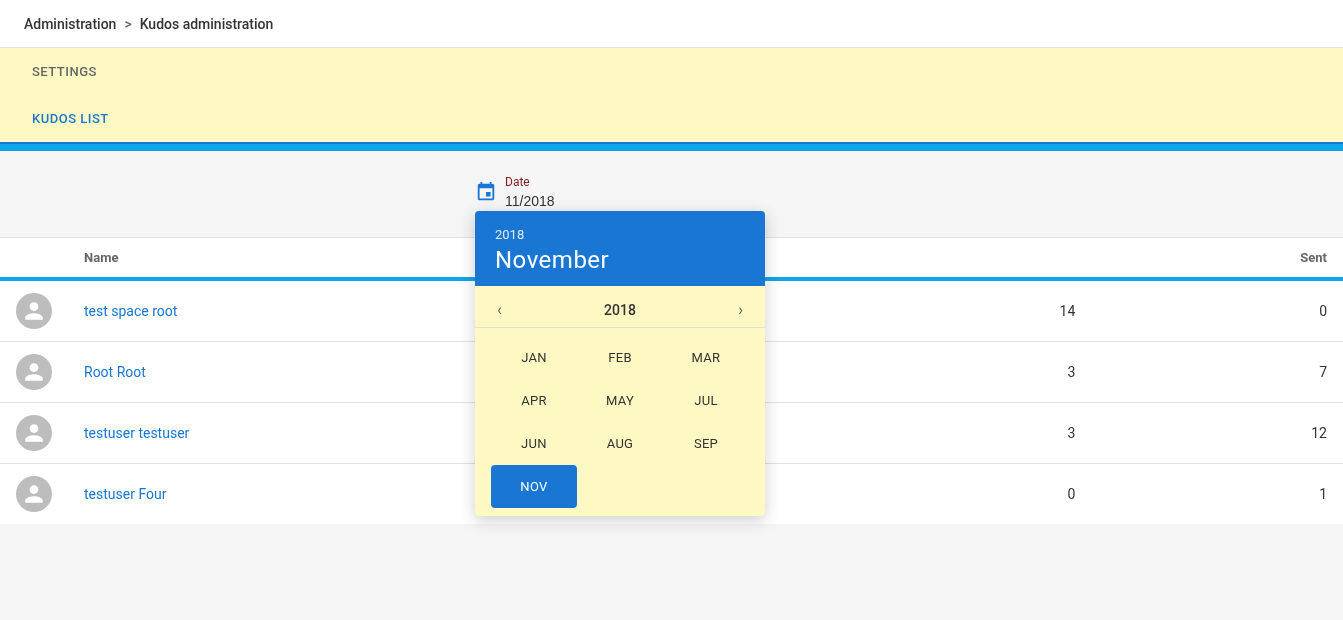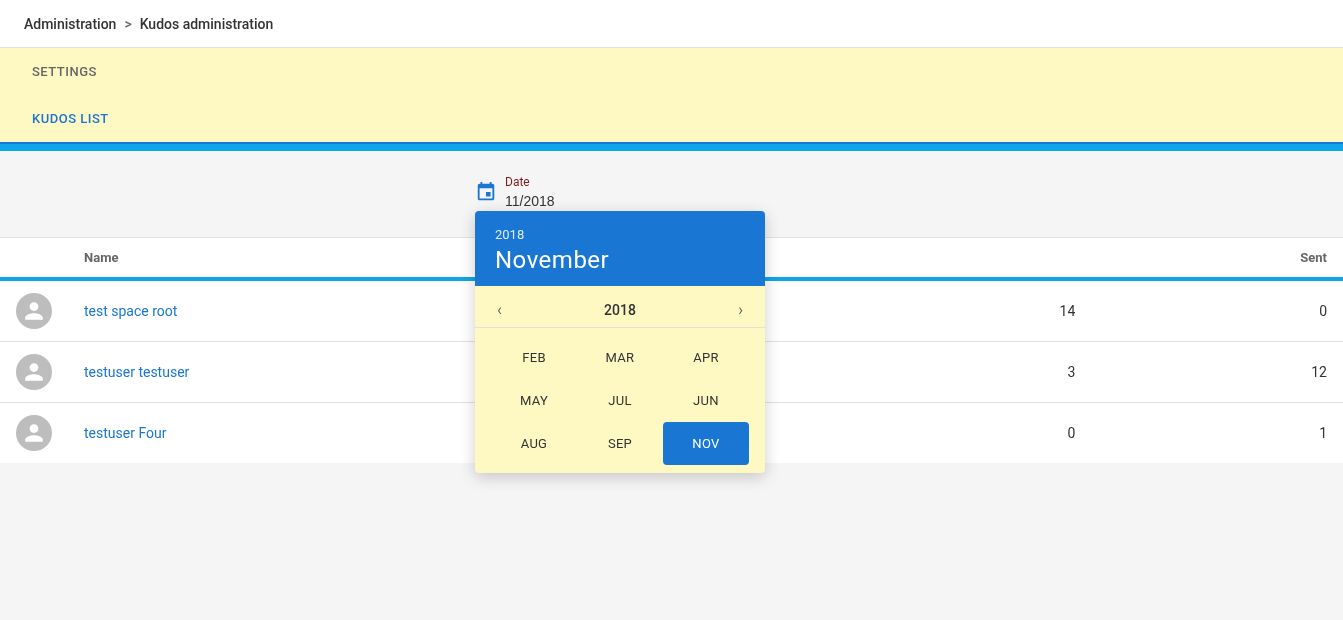--- a/index.html
+++ b/index.html
@@ -283,20 +283,34 @@
     </tr>
           <tr>
       <td>
         <div class="avatar">
           <svg width="22" height="22" viewBox="0 0 24 24">
             <path d="M12 12c2.7 0 4.8-2.1 4.8-4.8S14.7 2.4 12 2.4 7.2 4.5 7.2 7.2 9.3 12 12 12zm0 2.4c-3.2 0-9.6 1.6-9.6 4.8v2.4h19.2v-2.4c0-3.2-6.4-4.8-9.6-4.8z"></path>
           </svg>
         </div>
       </td>
       <td>
+        <a class="user-name-link">Root Root</a>
+      </td>
+      <td class="right">3</td>
+      <td class="right">7</td>
+    </tr>
+          <tr>
+      <td>
+        <div class="avatar">
+          <svg width="22" height="22" viewBox="0 0 24 24">
+            <path d="M12 12c2.7 0 4.8-2.1 4.8-4.8S14.7 2.4 12 2.4 7.2 4.5 7.2 7.2 9.3 12 12 12zm0 2.4c-3.2 0-9.6 1.6-9.6 4.8v2.4h19.2v-2.4c0-3.2-6.4-4.8-9.6-4.8z"></path>
+          </svg>
+        </div>
+      </td>
+      <td>
         <a class="user-name-link">testuser testuser</a>
       </td>
       <td class="right">3</td>
       <td class="right">12</td>
     </tr>
           <tr>
       <td>
         <div class="avatar">
           <svg width="22" height="22" viewBox="0 0 24 24">
             <path d="M12 12c2.7 0 4.8-2.1 4.8-4.8S14.7 2.4 12 2.4 7.2 4.5 7.2 7.2 9.3 12 12 12zm0 2.4c-3.2 0-9.6 1.6-9.6 4.8v2.4h19.2v-2.4c0-3.2-6.4-4.8-9.6-4.8z"></path>
@@ -317,20 +331,21 @@
     <div class="cal-header">
       <div class="cal-year">2018</div>
       <div class="cal-month">November</div>
     </div>
     <div class="cal-nav">
       <span class="cal-nav-btn">‹</span>
       <span class="cal-nav-year">2018</span>
       <span class="cal-nav-btn">›</span>
     </div>
     <div class="months-grid" id="months-grid">
+    <div class="month-cell">JAN</div>
         <div class="month-cell">FEB</div>
         <div class="month-cell">MAR</div>
         <div class="month-cell">APR</div>
         <div class="month-cell">MAY</div>
         <div class="month-cell">JUL</div>
         <div class="month-cell">JUN</div>
         <div class="month-cell">AUG</div>
         <div class="month-cell">SEP</div>
         <div class="month-cell selected">NOV</div>
       </div>

